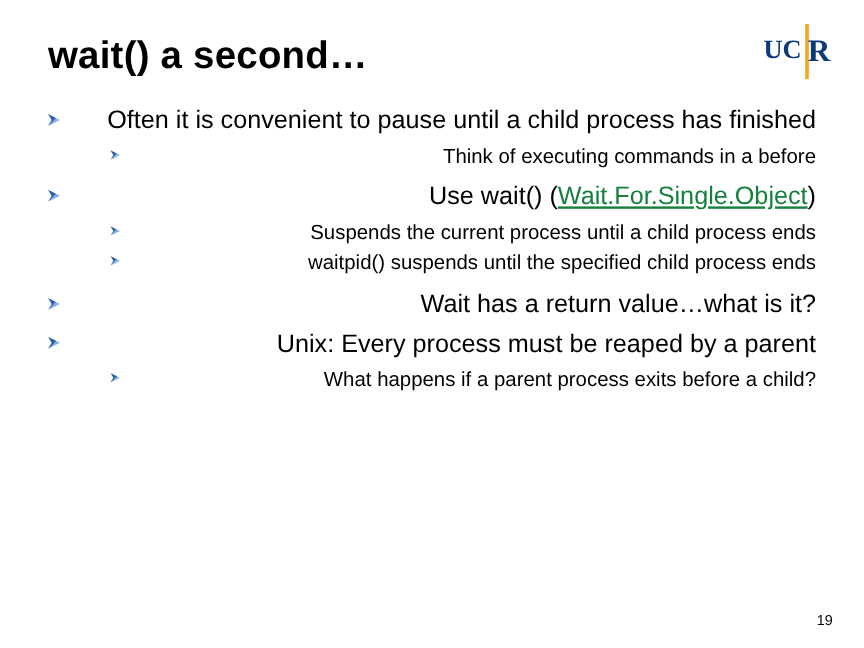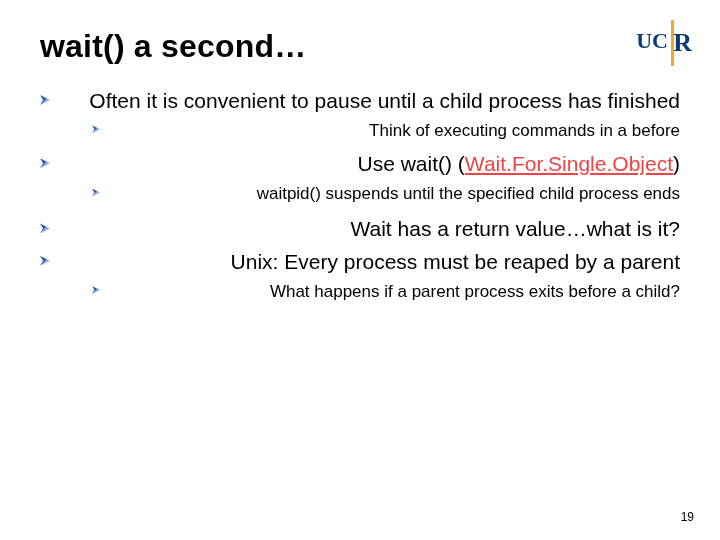--- a/index.html
+++ b/index.html
@@ -106,21 +106,21 @@
     content: "";
     position: absolute;
     left: 0;
     top: 5px;
     width: 8px;
     height: 8px;
     background: linear-gradient(135deg, #2a5fa8 45%, #8ab0e0 55%);
     clip-path: polygon(0 0, 100% 50%, 0 100%, 30% 50%);
   }
   .link {
-    color: #ef4444;
+    color: #15803d;
     text-decoration: underline;
   }
   .page-number {
     position: absolute;
     right: 26px;
     bottom: 16px;
     font-size: 12px;
     color: #000;
   }
   .gap-before { margin-top: 10px; }
@@ -147,20 +147,23 @@
           <li>
             <span>Think of executing commands in a before</span>
           </li>
         </ul>
       </li>
 
       <li>
         <span>Use </span><span>wait()</span><span> (</span><span class="link">Wait.For.Single.Object</span><span>)</span>
         <ul class="level2">
           <li>
+            <span>Suspends the current process until a child process ends</span>
+          </li>
+          <li>
             <span>waitpid() suspends until the specified child process ends</span>
           </li>
         </ul>
       </li>
 
       <li class="gap-before">
         <span>Wait has a return value…what is it?</span>
       </li>
 
       <li>

